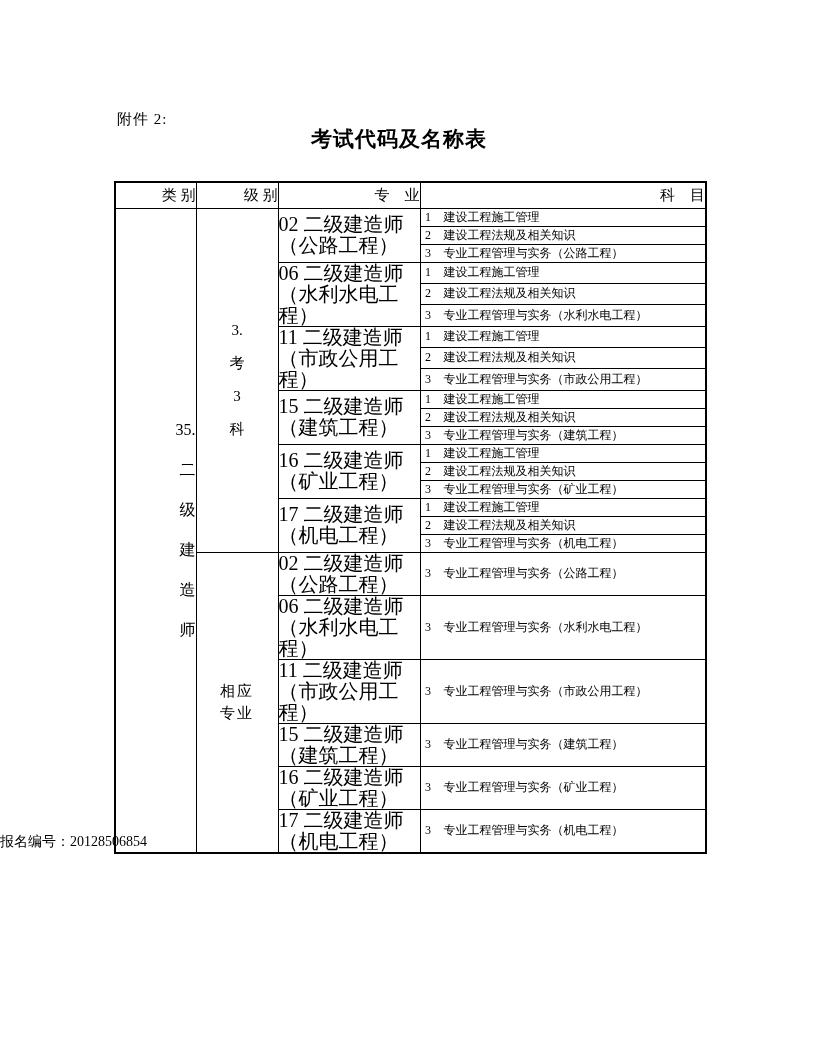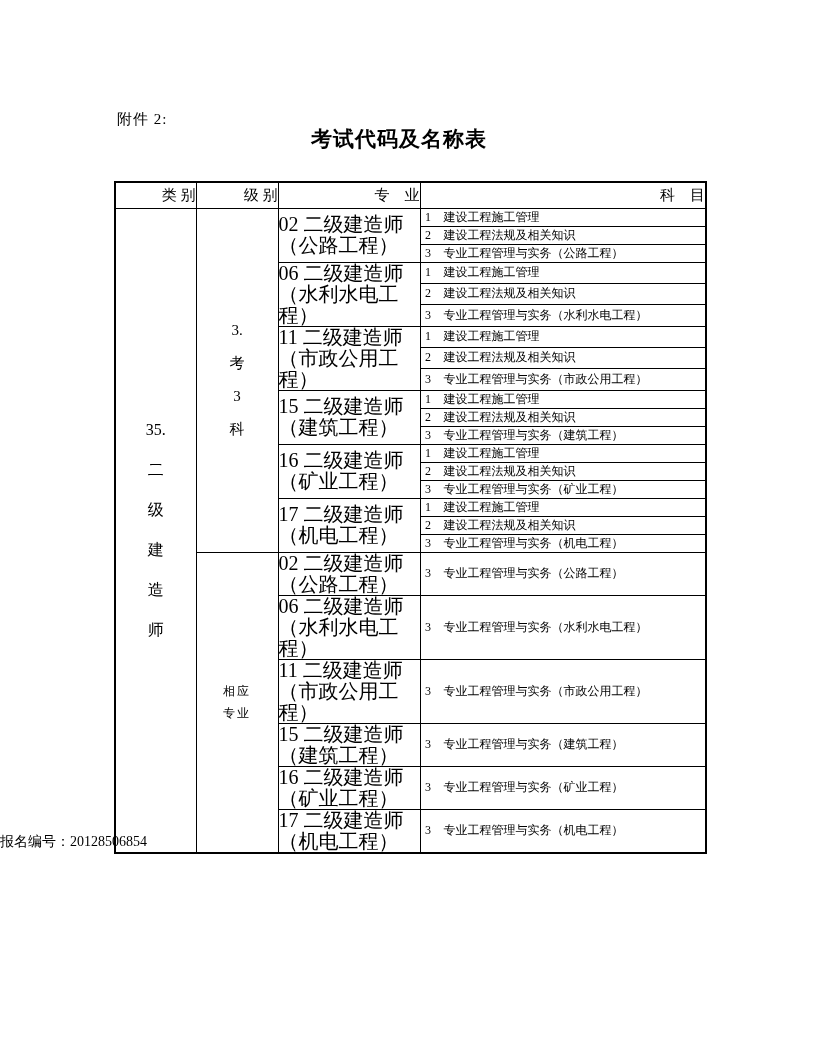--- a/index.html
+++ b/index.html
@@ -23,30 +23,30 @@
   }
   table.exam td, table.exam th{
     border:1px solid #000;padding:0;vertical-align:middle;
     font-weight:normal;overflow:hidden;
   }
   tr.hdr{height:26px;}
   tr.hdr th{font-size:15px;text-align:right;}
   tr.s1{height:18px;}
   tr.s2{height:36px;}
   td.cat{
-    text-align:center;white-space:pre-line;
+    text-align:right;white-space:pre-line;
     font-size:16px;font-weight:bold;line-height:40px;
   }
   td.lvl{
     text-align:center;white-space:pre-line;
     font-size:15px;line-height:33px;
   }
   td.lvl2{
     text-align:center;white-space:pre-line;
-    font-size:12px;line-height:22px;letter-spacing:2px;
+    font-size:15px;line-height:22px;letter-spacing:2px;
   }
   td.major{
     text-align:left;white-space:pre-line;
     font-size:20px;line-height:21px;padding-left:7px;
   }
   td.subj{
     text-align:left;font-size:12px;line-height:17px;padding-left:6px;
     white-space:nowrap;
   }
   td.subj .no{

